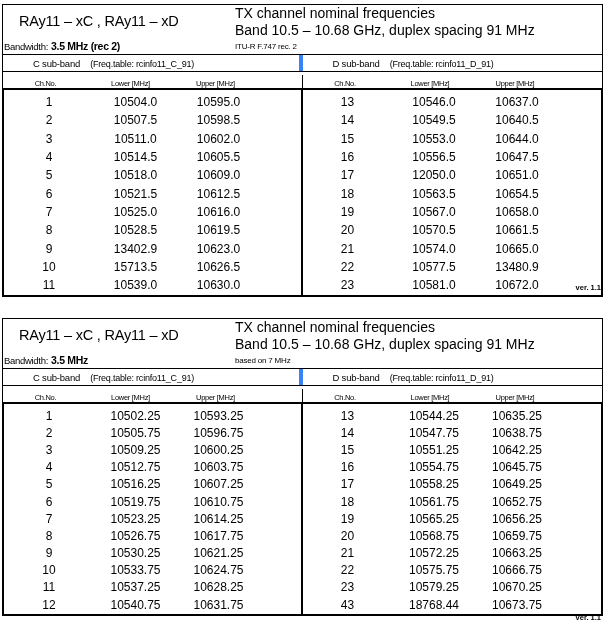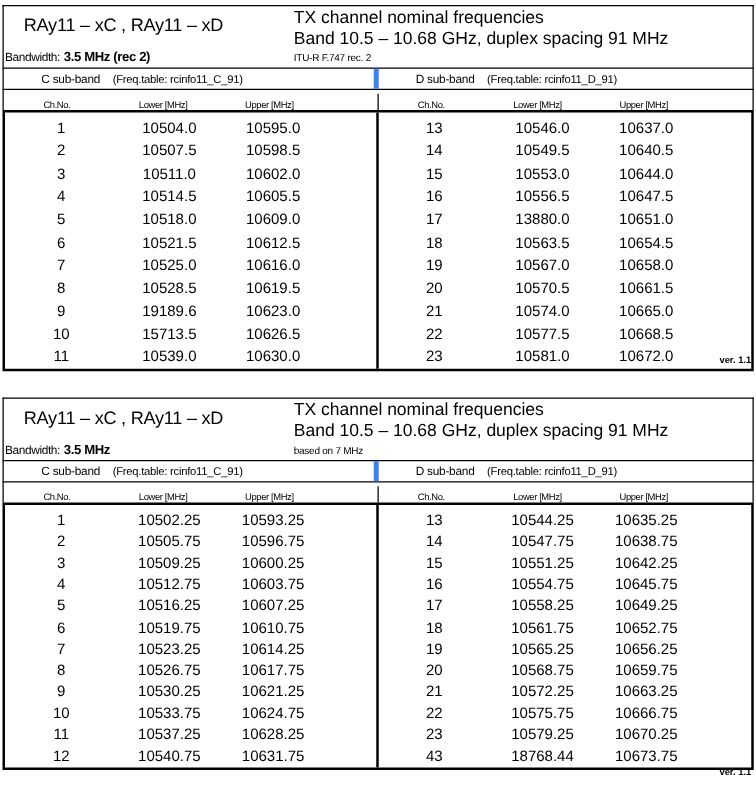--- a/index.html
+++ b/index.html
@@ -101,21 +101,21 @@
           <div class="c2">10525.0</div>
           <div class="c3">10616.0</div>
         </div>
         <div class="row">
           <div class="c1">8</div>
           <div class="c2">10528.5</div>
           <div class="c3">10619.5</div>
         </div>
         <div class="row">
           <div class="c1">9</div>
-          <div class="c2">19189.6</div>
+          <div class="c2">13402.9</div>
           <div class="c3">10623.0</div>
         </div>
         <div class="row">
           <div class="c1">10</div>
           <div class="c2">15713.5</div>
           <div class="c3">10626.5</div>
         </div>
         <div class="row">
           <div class="c1">11</div>
           <div class="c2">10539.0</div>
@@ -138,21 +138,21 @@
           <div class="c2">10553.0</div>
           <div class="c3">10644.0</div>
         </div>
         <div class="row">
           <div class="c1">16</div>
           <div class="c2">10556.5</div>
           <div class="c3">10647.5</div>
         </div>
         <div class="row">
           <div class="c1">17</div>
-          <div class="c2">13880.0</div>
+          <div class="c2">12050.0</div>
           <div class="c3">10651.0</div>
         </div>
         <div class="row">
           <div class="c1">18</div>
           <div class="c2">10563.5</div>
           <div class="c3">10654.5</div>
         </div>
         <div class="row">
           <div class="c1">19</div>
           <div class="c2">10567.0</div>
@@ -164,21 +164,21 @@
           <div class="c3">10661.5</div>
         </div>
         <div class="row">
           <div class="c1">21</div>
           <div class="c2">10574.0</div>
           <div class="c3">10665.0</div>
         </div>
         <div class="row">
           <div class="c1">22</div>
           <div class="c2">10577.5</div>
-          <div class="c3">10668.5</div>
+          <div class="c3">13480.9</div>
         </div>
         <div class="row">
           <div class="c1">23</div>
           <div class="c2">10581.0</div>
           <div class="c3">10672.0</div>
         </div>
       </div>
   </div>
 </div>
 <div class="ver ver1">ver. 1.1</div>

